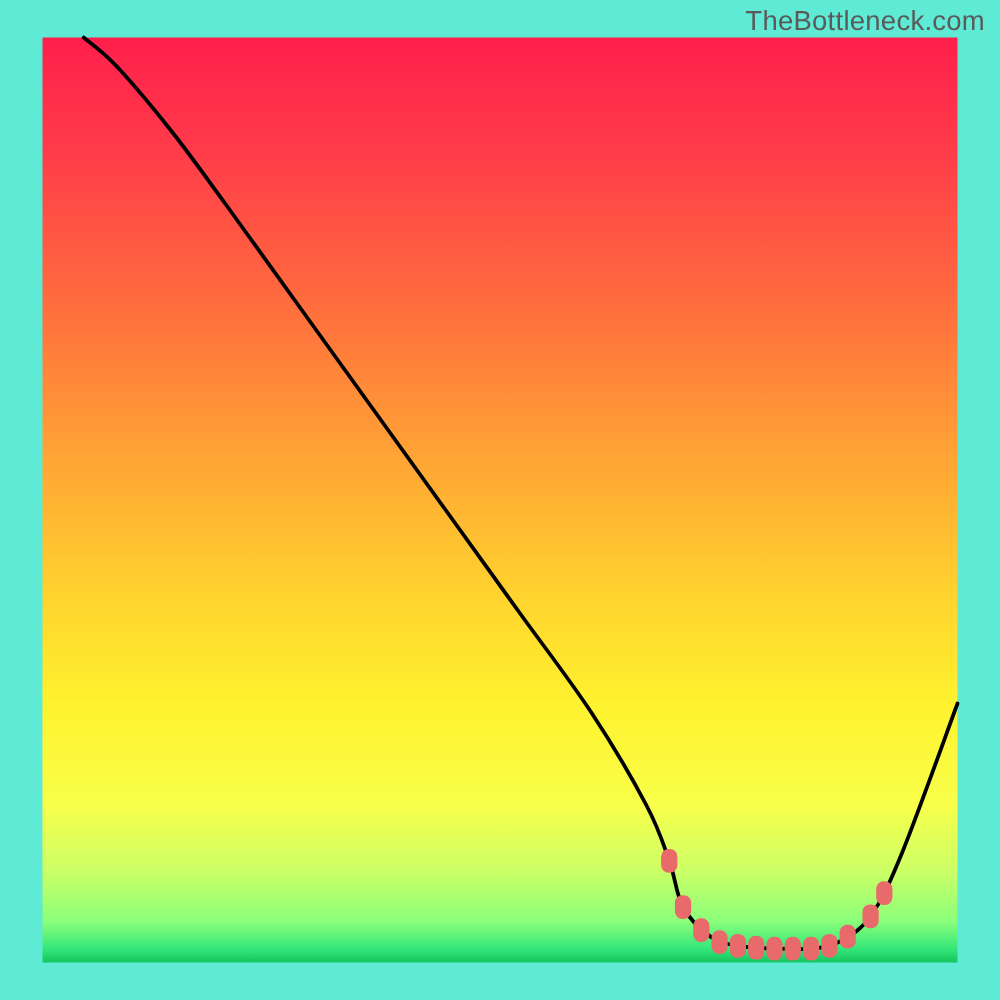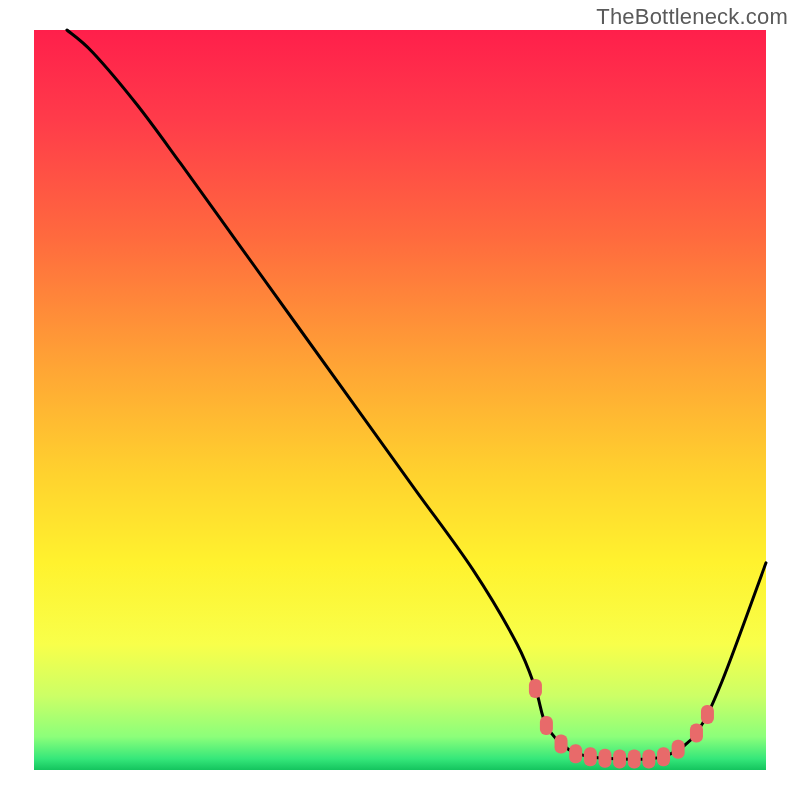--- a/index.html
+++ b/index.html
@@ -8,21 +8,21 @@
     width: 800px;
     height: 800px;
     background: #000;
     font-family: Arial, Helvetica, sans-serif;
     overflow: hidden;
   }
   .frame {
     position: relative;
     width: 800px;
     height: 800px;
-    background: #ffffff;
+    background: #5eead4;
   }
   .watermark {
     position: absolute;
     top: 4px;
     right: 12px;
     color: #5a5a5a;
     font-size: 22px;
     font-weight: 500;
     letter-spacing: 0.2px;
     z-index: 50;

